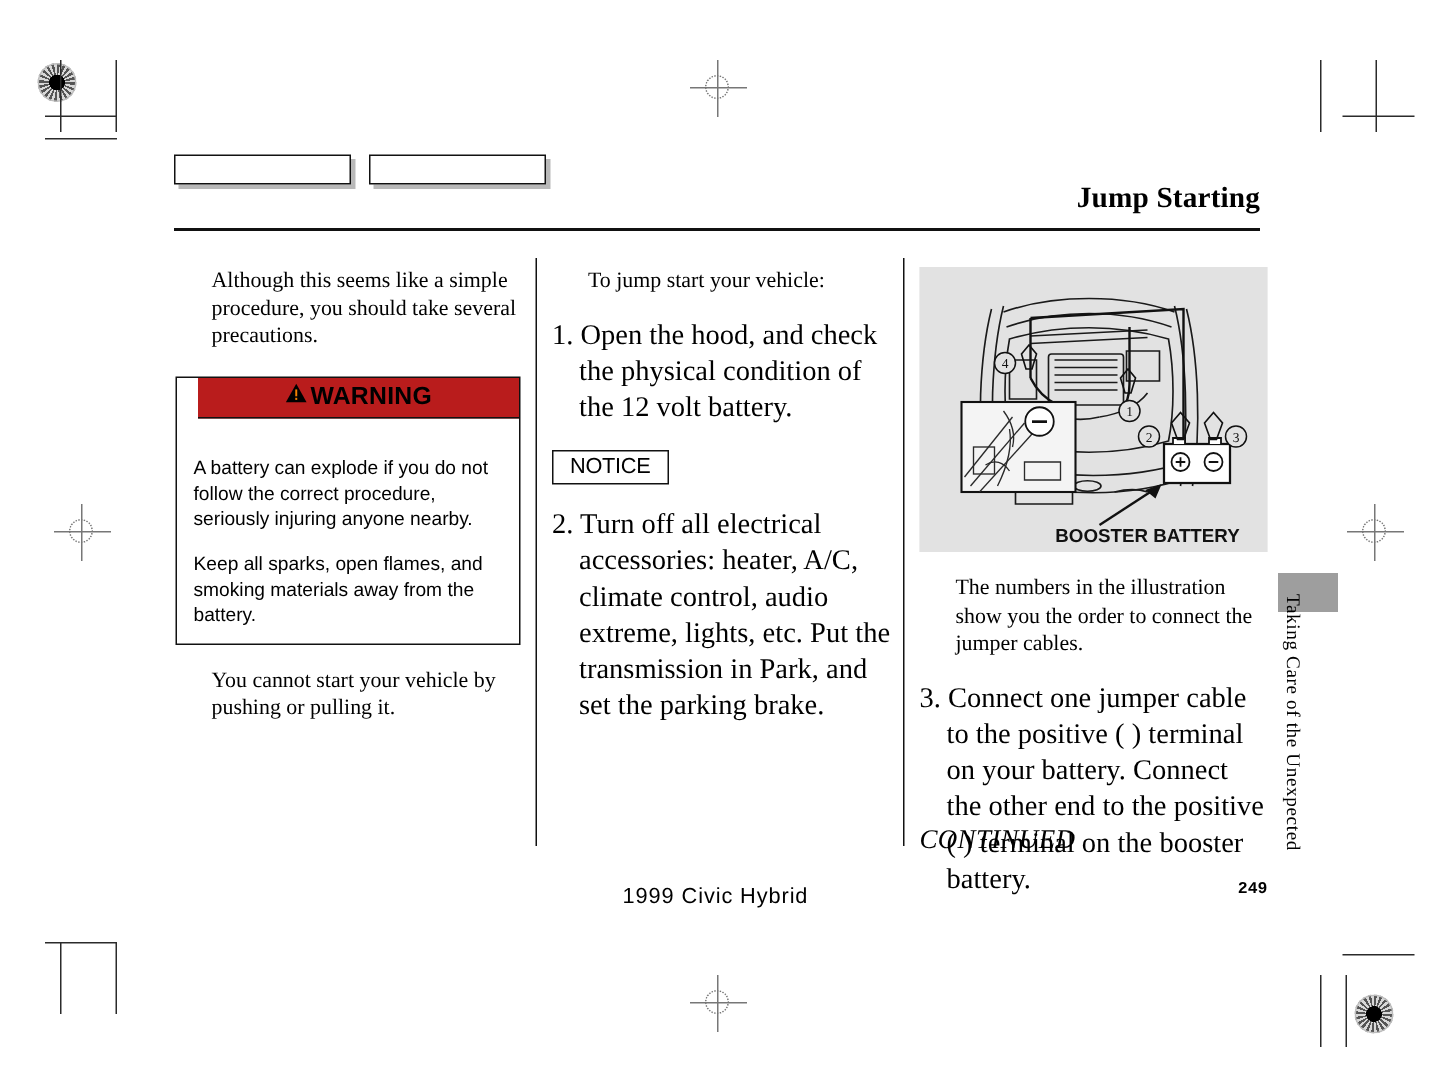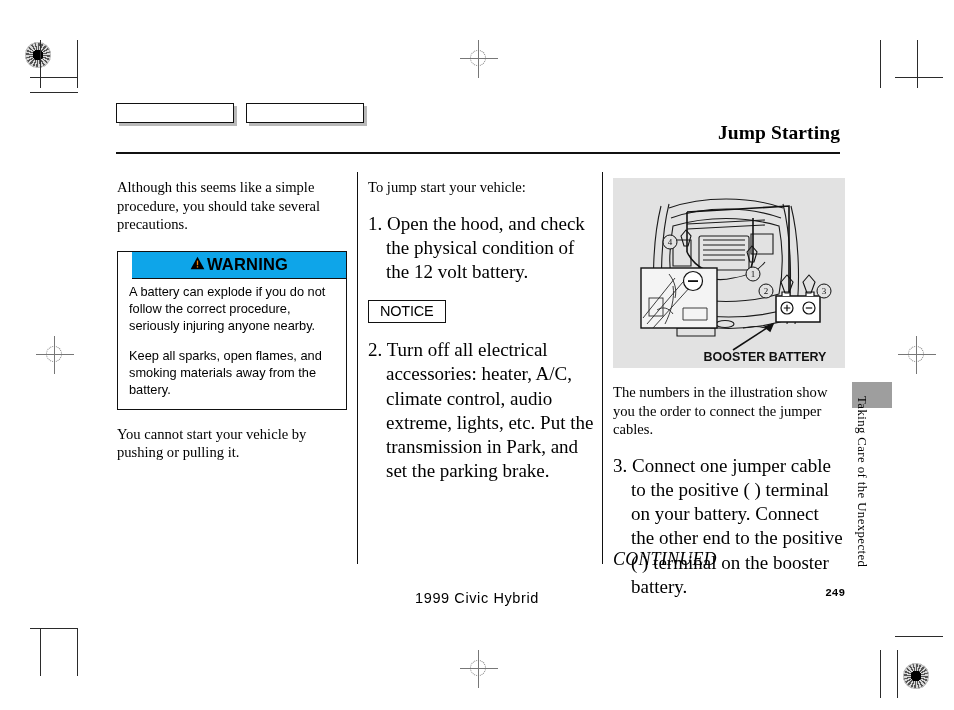--- a/index.html
+++ b/index.html
@@ -78,20 +78,21 @@
     width: 1.4px; height: 392px;
     background: #111;
   }
   .col-div-1 { left: 357px; }
   .col-div-2 { left: 602px; }
 
   .body-text {
     font-size: 14.6px;
     line-height: 1.275;
     text-align: left;
+    margin-left: 24px;
   }
   .body-text.gap { margin-top: 15px; }
 
   
   .num-item {
     font-size: 19px;
     line-height: 1.275;
     padding-left: 18px;
     text-indent: -18px;
     margin-top: 15px;
@@ -99,38 +100,38 @@
   .num-item .num { }
 
   
   .warning-box {
     margin-top: 17px;
     border: 1.4px solid #111;
     background: #fff;
     box-sizing: border-box;
   }
   .warning-head {
-    background: #0ea5e9;
+    background: #b91c1c;
     text-align: center;
     padding: 3px 0 4px 0;
     font-family: "Liberation Sans", sans-serif;
     font-weight: bold;
     font-size: 16.5px;
     letter-spacing: 0.2px;
     color: #000;
     border-bottom: 1.4px solid #111;
     display: flex;
     align-items: center;
     justify-content: center;
     gap: 2px;
     margin-left: 14px;
   }
   .warn-tri { display: inline-block; }
   .warning-body {
-    padding: 4px 11px 11px 11px;
+    padding: 24px 11px 11px 11px;
     font-family: "Liberation Sans", sans-serif;
     font-size: 12.8px;
     line-height: 1.33;
   }
   .warning-body p { margin: 0; }
   .warning-body p + p { margin-top: 13px; }
 
   
   .notice-box {
     display: inline-block;

